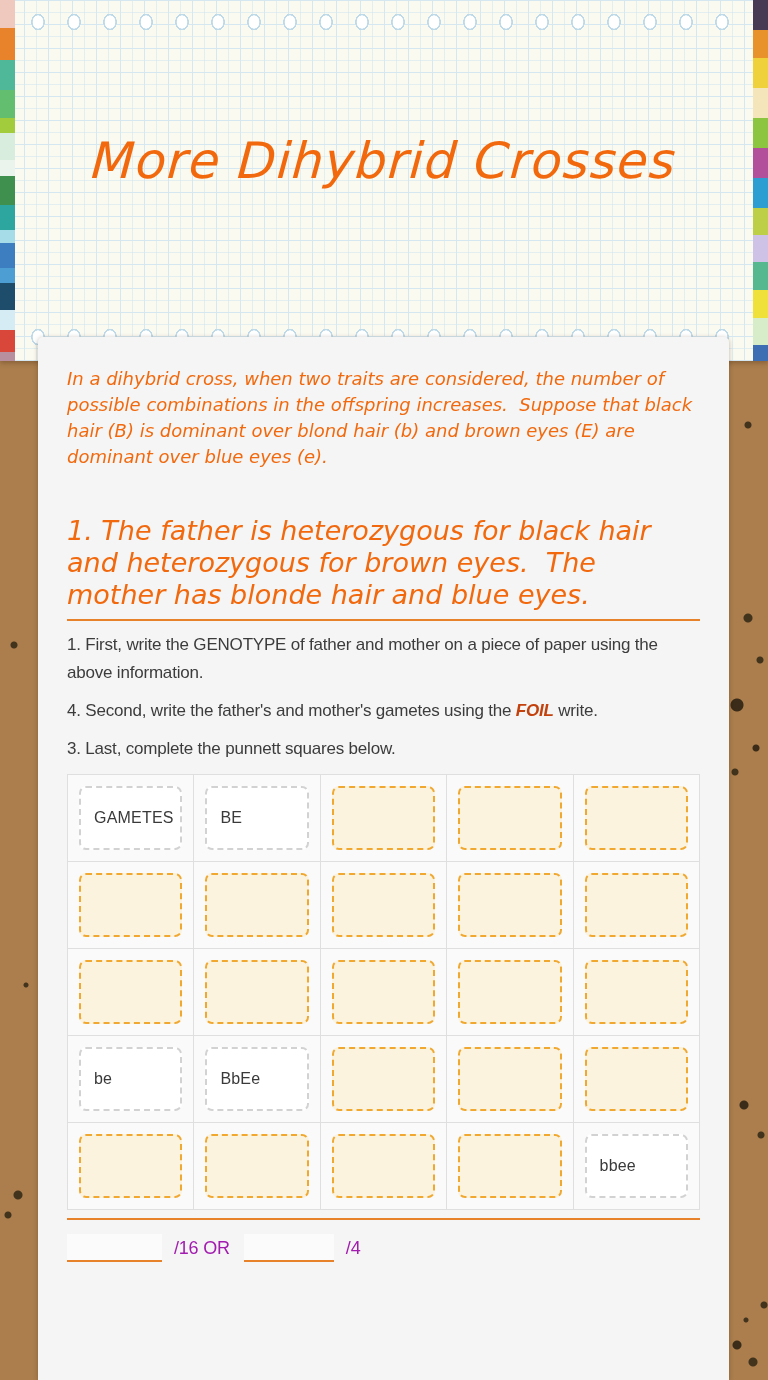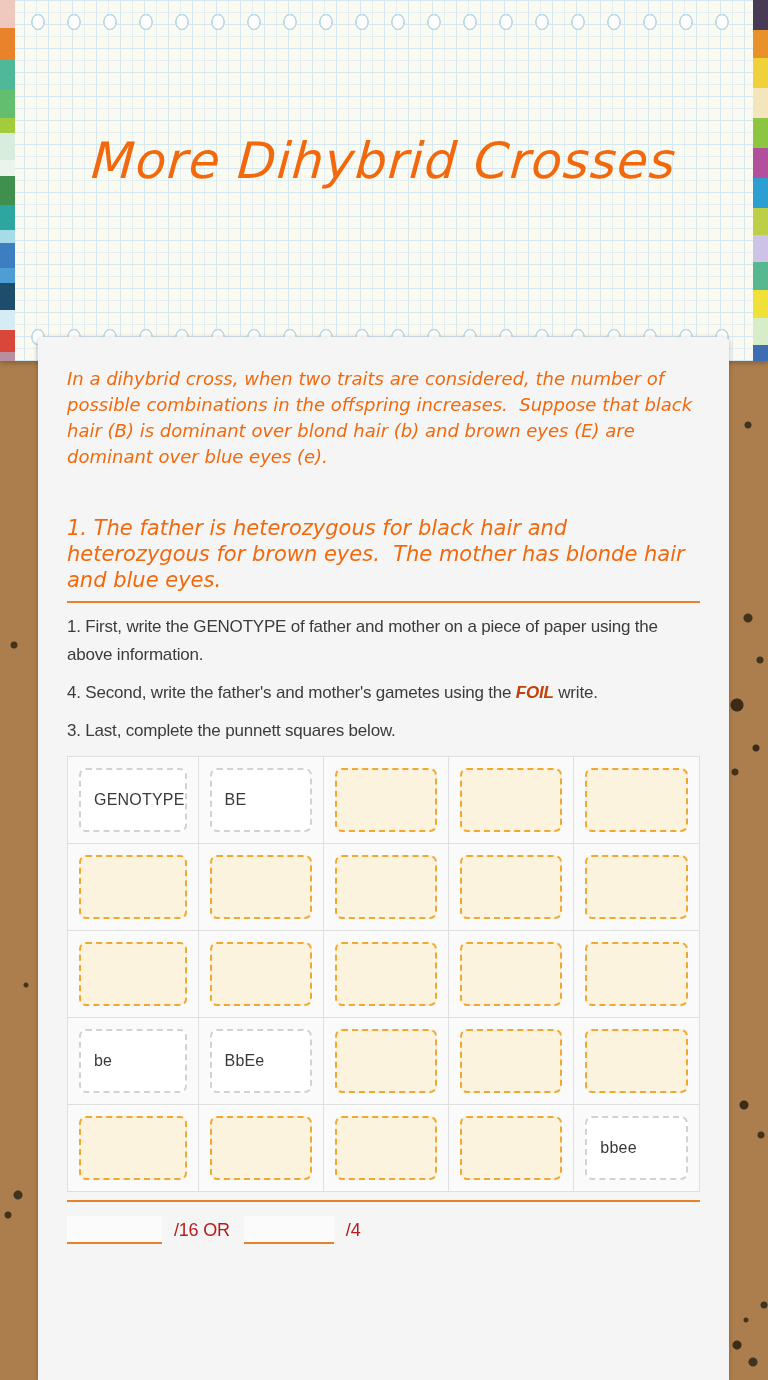--- a/index.html
+++ b/index.html
@@ -63,36 +63,36 @@
   }
 
   
   .card{
     position:absolute;left:38px;top:337px;width:691px;height:1043px;
     background:#F5F5F5;border-radius:5px 5px 0 0;box-sizing:border-box;
     padding:0 29px;box-shadow:0 1px 5px rgba(50,30,10,.3);
   }
   .hand{font-family:"DejaVu Sans",sans-serif;font-style:italic;font-weight:500;color:#F2690D;}
   .intro{margin:29px 0 0;font-size:18px;line-height:26px;white-space:pre-wrap;}
-  .q-heading{margin:45px 0 0;font-size:21px;line-height:26px;white-space:pre-wrap;}
+  .q-heading{margin:45px 0 0;font-size:27px;line-height:32px;white-space:pre-wrap;}
   .q2-heading{margin:57px 0 0;}
   hr.orange{border:0;border-top:2px solid #E8822A;margin:8px 0 0;}
   .steps p{color:#3C3C3C;font-size:17px;line-height:28px;margin:10px 0 0;letter-spacing:-0.2px;}
   .foil{color:#c2410c;font-weight:bold;font-style:italic;}
 
   table.punnett{border-collapse:collapse;width:633px;margin-top:11px;background:#FAFAFA;}
   table.punnett td{border:1px solid #DFDFDF;width:20%;height:86px;padding:0;vertical-align:top;}
   .slot{
     margin:11px;height:64px;border-radius:7px;border:2px dashed #F0A830;
     background:#FCF3DF;display:flex;align-items:center;padding-left:13px;
     box-sizing:border-box;font-size:16px;color:#3A3A3A;letter-spacing:.2px;
   }
   .slot.filled{background:#FFFFFF;border-color:#D2D2D2;}
 
-  .blanks{margin-top:14px;display:flex;align-items:flex-end;color:#b91c1c;font-size:18px;letter-spacing:-0.2px;}
+  .blanks{margin-top:14px;display:flex;align-items:flex-end;color:#a21caf;font-size:18px;letter-spacing:-0.2px;}
   .blank{display:inline-block;width:95px;height:26px;border-bottom:2px solid #E8822A;background:rgba(255,255,255,.55);}
   .blank.b2{width:90px;margin-left:14px;}
   .blanks .lbl{margin-left:12px;padding-bottom:3px;}
 </style>
 </head>
 <body>
 
 <div class="notebook-header">
   <div class="washi washi-left"></div>
   <div class="washi washi-right"></div>
@@ -111,21 +111,21 @@
   <div class="steps">
     <p>1. First,  write the GENOTYPE of father and mother on a piece of paper using the above information.</p>
     <p><span>4. Second, write the father's and mother's gametes using the </span><span class="foil">FOIL</span><span> write.</span></p>
     <p>3.  Last, complete the punnett squares below.</p>
   </div>
 
   <table class="punnett">
     <tbody>
         <tr>
       <td>
-            <div class="slot filled">GENOTYPE</div>
+            <div class="slot filled">GAMETES</div>
           </td>
       <td>
             <div class="slot filled">BE</div>
           </td>
       <td>
             <div class="slot empty"></div>
           </td>
       <td>
             <div class="slot empty"></div>
           </td>

